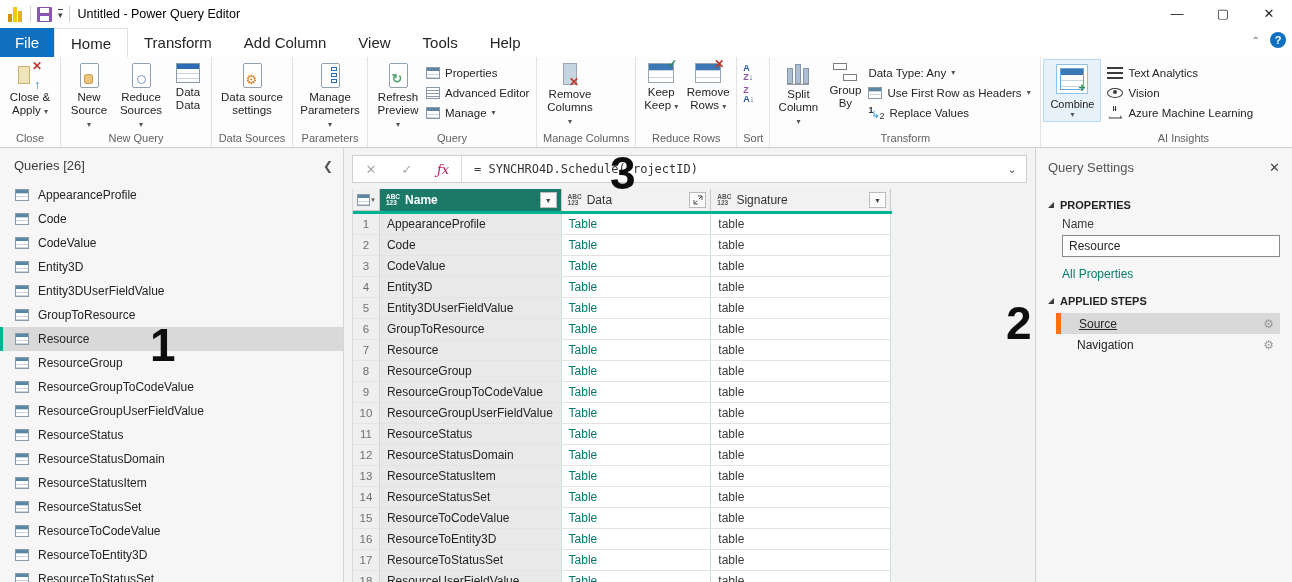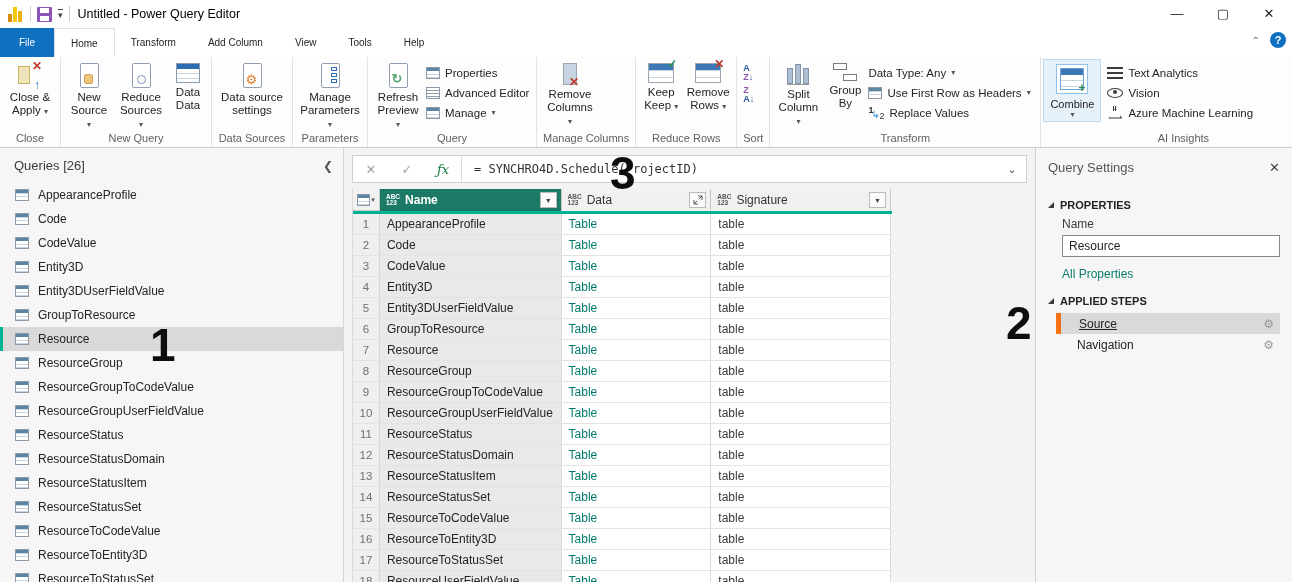--- a/index.html
+++ b/index.html
@@ -20,21 +20,21 @@
   .pbi-logo i:nth-child(3){ left:10px; width:4px; height:11px; background:#e8b30e;}
   .save-icon { width:15px; height:15px; background:#8c55b5; position:relative; border-radius:1px;}
   .save-icon::before { content:""; position:absolute; top:1px; left:3px; width:9px; height:5px; background:#fff;}
   .save-icon::after { content:""; position:absolute; bottom:1px; left:3px; width:9px; height:5px; background:#fff;}
   .qat-drop { font-size:9px; color:#444; border-top:1px solid #444; line-height:8px; padding-top:1px;}
   .win-title { margin-left:8px; font-size:12.5px; color:#000; }
   .win-controls { margin-left:auto; display:flex; height:28px; }
   .win-btn { width:46px; text-align:center; line-height:28px; font-size:13px; color:#222; }
   
   .menubar { height:29px; background:#fff; display:flex; align-items:stretch; position:relative; }
-  .tab { padding:0 16px; display:flex; align-items:center; font-size:10px; color:#252423; }
+  .tab { padding:0 16px; display:flex; align-items:center; font-size:15px; color:#252423; }
   .tab-file { background:#1070c0; color:#fff; width:54px; justify-content:center; }
   .tab-active { background:#fff; border:1px solid #e1e1e1; border-bottom:none; }
   .menubar-right { position:absolute; right:6px; top:4px; display:flex; align-items:center; gap:10px; }
   .chev-up { color:#666; font-size:10px; }
   .help-circle { width:16px; height:16px; border-radius:50%; background:#1070c0; color:#fff;
     font-size:11px; font-weight:bold; text-align:center; line-height:16px; }
   
   .ribbon { height:91px; background:#fdfdfd; border-bottom:1px solid #cecece; display:flex; align-items:stretch; }
   .rgroup { display:flex; flex-direction:column; border-right:1px solid #e3e3e3; padding:3px 4px 0; }
   .rgroup-body { flex:1; display:flex; align-items:flex-start; gap:2px; }
@@ -101,21 +101,21 @@
   .sidebar-head { display:flex; align-items:center; padding:2px 10px 10px 14px; color:#3b3b3b; font-size:13px; }
   .collapse { margin-left:auto; color:#555; font-size:12px; }
   .qitem { display:flex; align-items:center; gap:9px; height:24px; padding-left:12px; border-left:3px solid transparent; }
   .qitem.sel { background:#d9d9d9; border-left:3px solid #00b294; }
   .qitem .qlabel { color:#252423; }
   .center { flex:1; position:relative; background:#f3f3f3; overflow:hidden; }
   
   .fbar { display:flex; margin:7px 8px 6px 8px; height:28px; background:#fff; border:1px solid #cfcfcf; }
   .fbar-btns { display:flex; align-items:center; gap:0; border-right:1px solid #d9d9d9; }
   .fbtn { width:36px; text-align:center; color:#a8a6a4; font-size:13px; }
-  .fx { font-style:italic; font-family:"DejaVu Serif", serif; color:#15803d; font-size:13px;}
+  .fx { font-style:italic; font-family:"DejaVu Serif", serif; color:#be185d; font-size:13px;}
   .finput { flex:1; display:flex; align-items:center; padding-left:12px;
     font-family:"DejaVu Sans Mono", monospace; font-size:12px; color:#333; }
   .fchev { width:28px; text-align:center; color:#555; font-size:11px; align-self:center; }
   
   .gridtbl { margin-left:8px; background:#fff; width:539px; border-left:1px solid #d9d9d9;}
   .thead { display:flex; height:22px; }
   .corner { width:27px; background:#f1f1f1; border-right:1px solid #c8c8c8; border-bottom:1px solid #c8c8c8;
     display:flex; align-items:center; justify-content:center; gap:1px; }
   .corner .dd { font-size:7px; }
   .hcell { display:flex; align-items:center; padding:0 4px 0 6px; border-right:1px solid #c8c8c8; background:#f1f1f1; }

